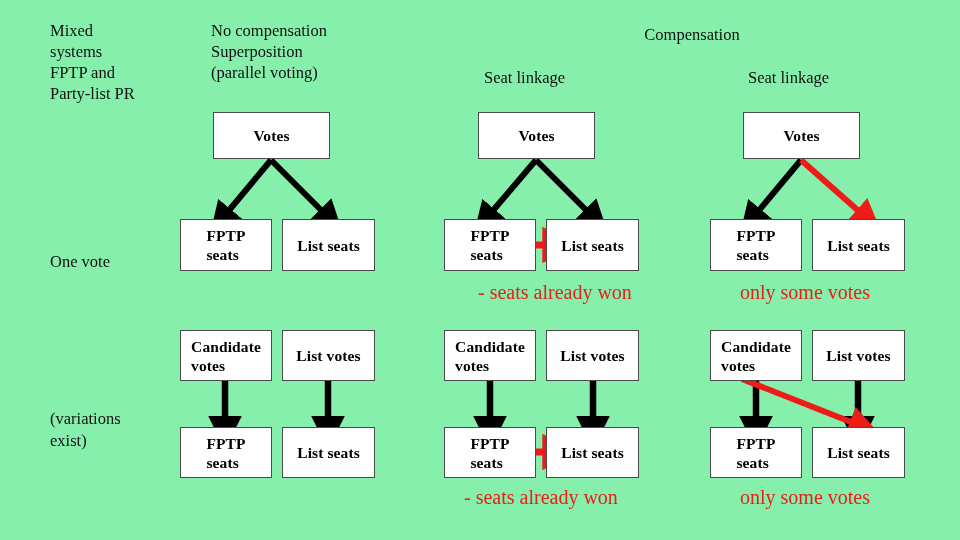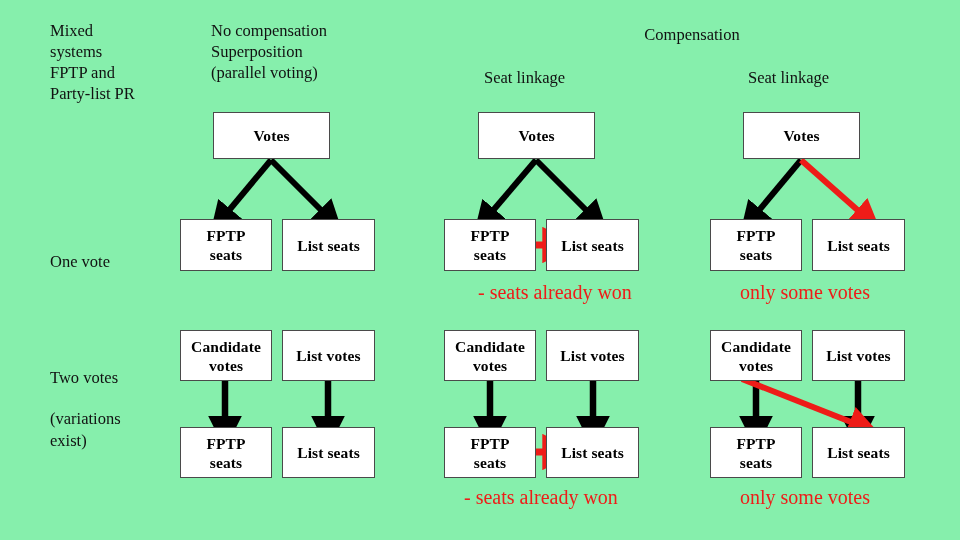--- a/index.html
+++ b/index.html
@@ -39,21 +39,20 @@
   }
 
   
   .box {
     box-sizing: border-box;
     border: 1.4px solid #4a4a4a;
     background: #ffffff;
     display: flex;
     align-items: center;
     justify-content: center;
-    text-align: center;
     font-weight: bold;
     font-size: 15.5px;
     line-height: 19px;
     color: #000000;
     white-space: pre-line;
     letter-spacing: .1px;
   }
 
   
   #arrows {
@@ -110,21 +109,20 @@
 (parallel voting)</div>
 
   <div class="abs hdr" style="left:592px; top:24px; width:200px; text-align:center;">Compensation</div>
 
   <div class="abs hdr" style="left:484px; top:67px; width:180px;">Seat linkage</div>
 
   <div class="abs hdr" style="left:748px; top:67px; width:180px;">Seat linkage</div>
 
   <div class="abs rowlabel" style="left:50px; top:214px; width:150px;margin-top:37px;">One vote</div>
 
-  <div class="abs rowlabel" style="left:50px; top:367px; width:150px;">Two votes</div>
 
   <div class="abs rowlabel" style="left:50px; top:408px; width:150px;">(variations
 exist)</div>
 
   <div class="abs box" style="left:213px; top:112px; width:117px; height:47px;">Votes</div>
   <div class="abs box" style="left:180px; top:219px; width:92px; height:52px;">FPTP
 seats</div>
   <div class="abs box" style="left:282px; top:219px; width:93px; height:52px;">List seats</div>
 
   <div class="abs box" style="left:478px; top:112px; width:117px; height:47px;">Votes</div>

